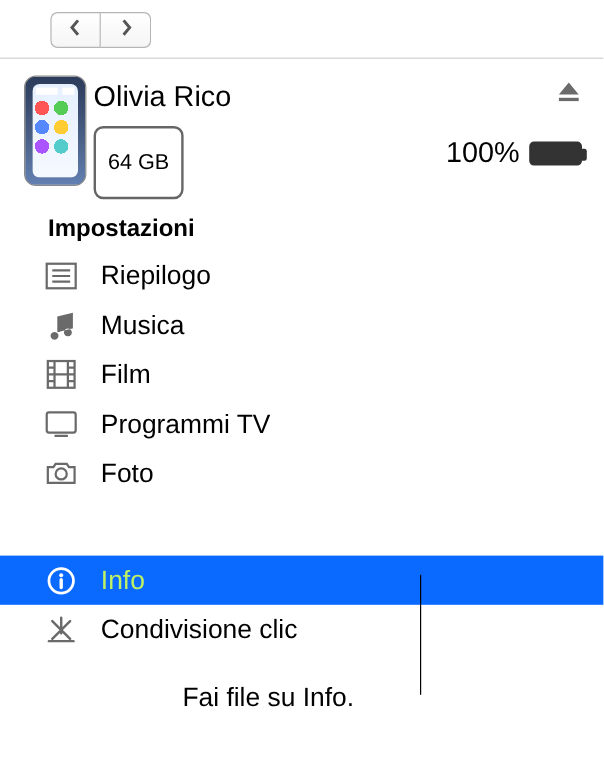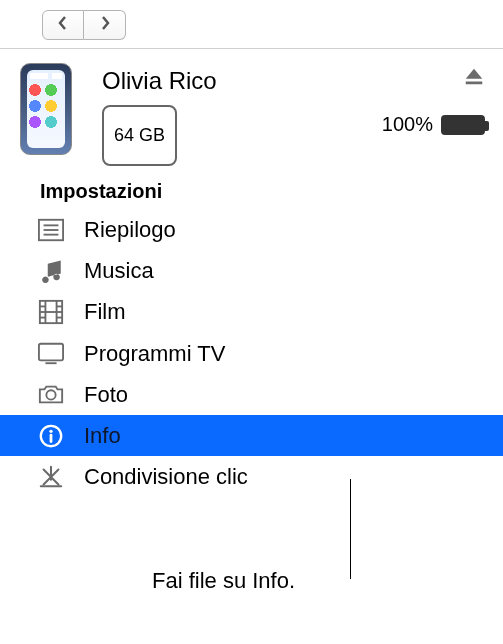--- a/index.html
+++ b/index.html
@@ -30,21 +30,21 @@
       cursor: default;
     }
     .nav-btn:first-child { border-radius: 6px 0 0 6px; }
     .nav-btn:last-child { border-radius: 0 6px 6px 0; border-left: none;}
     .nav-btn svg { stroke: #555; stroke-width: 2.5; fill: none; }
 
     .device-header {
       display: flex;
       align-items: flex-start;
       padding: 14px 18px 10px 20px;
-      gap: 30px;
+      gap: 6px;
     }
     .device-thumb {
       width: 52px;
       height: 92px;
       border-radius: 10px;
       background: linear-gradient(180deg,#2b3b5b 0%, #4c6289 60%, #6280b2 100%);
       position: relative;
       overflow: hidden;
       border: 1px solid #888;
       flex-shrink: 0;
@@ -83,21 +83,21 @@
       flex-direction: column;
       align-items: flex-end;
       gap: 22px;
       padding-top: 2px;
     }
     .eject-icon svg { fill:#6b6b6b; }
     .battery {
       display: flex;
       align-items: center;
       gap: 8px;
-      font-size: 20px;
+      font-size: 24px;
       text-align: right;
     }
     .battery-icon {
       width: 44px; height: 20px;
       border: 2px solid #333; border-radius: 4px;
       position: relative; background:#333;
     }
     .battery-body { position:absolute; inset:2px; background:#333; border-radius:2px;}
     .battery-cap {
       position:absolute; right:-6px; top:4px; width:4px; height:10px;
@@ -115,21 +115,22 @@
       display: flex;
       align-items: center;
       gap: 16px;
       padding: 3px 16px 3px 34px;
       font-size: 22px;
       line-height: 1.6;
       cursor: default;
     }
     .settings-item.selected {
       background: #0a69ff;
-      color: #0f172a;
+      color: #bef264;
+      margin-top: 48px;
     }
     .item-icon {
       width: 34px; height: 28px;
       display: flex; align-items:center; justify-content:center;
       flex-shrink:0;
     }
     .item-icon svg { width: 30px; height: 26px; }
     .settings-item:not(.selected) .item-icon svg .st { stroke:#6a6a6a; fill:none; }
     .settings-item:not(.selected) .item-icon svg .fl { fill:#6a6a6a; }
     .settings-item.selected .item-icon svg .st { stroke:#fff; fill:none; }

